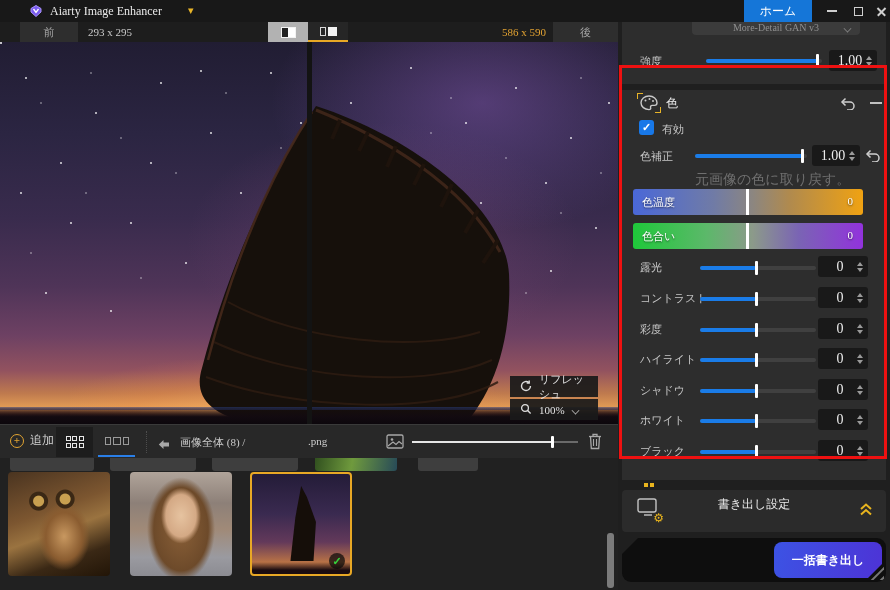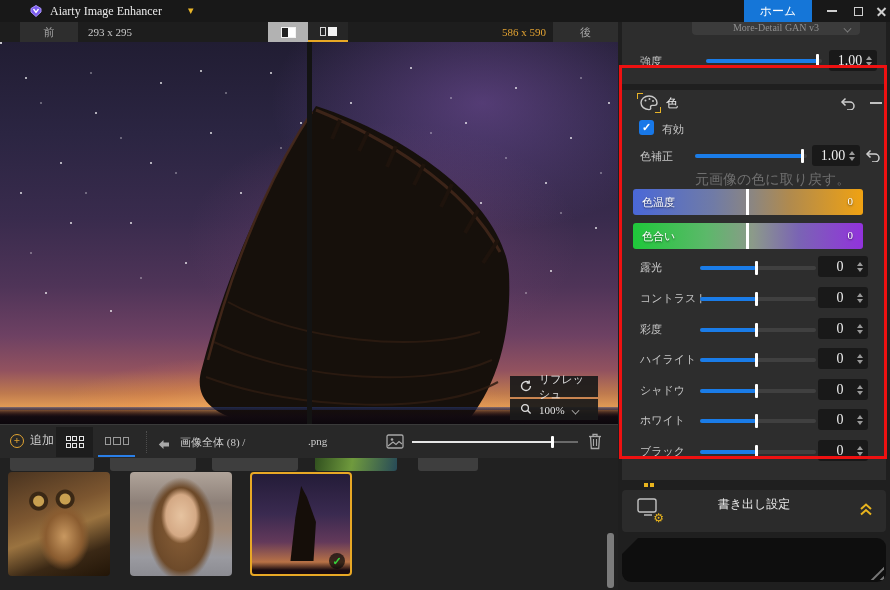--- a/index.html
+++ b/index.html
@@ -540,20 +540,23 @@
       <span class="dbl-chev">
         <svg width="14" height="13" viewBox="0 0 14 13">
             <path d="M2 6 L7 1.5 L12 6" fill="none" stroke="#e8b41e" stroke-width="2"></path>
             <path d="M2 11.5 L7 7 L12 11.5" fill="none" stroke="#e8b41e" stroke-width="2"></path>
           </svg>
       </span>
     </div>
 
     <div class="btn-dock">
       <div class="dock-notch"></div>
+      <div class="batch-btn">
+          <span>一括書き出し</span>
+        </div>
       <div class="dock-stripes">
           <i></i>
           <i></i>
         </div>
     </div>
   </div>
 
   <div class="red-frame" style="left:619px;"></div>
 </div>
 

